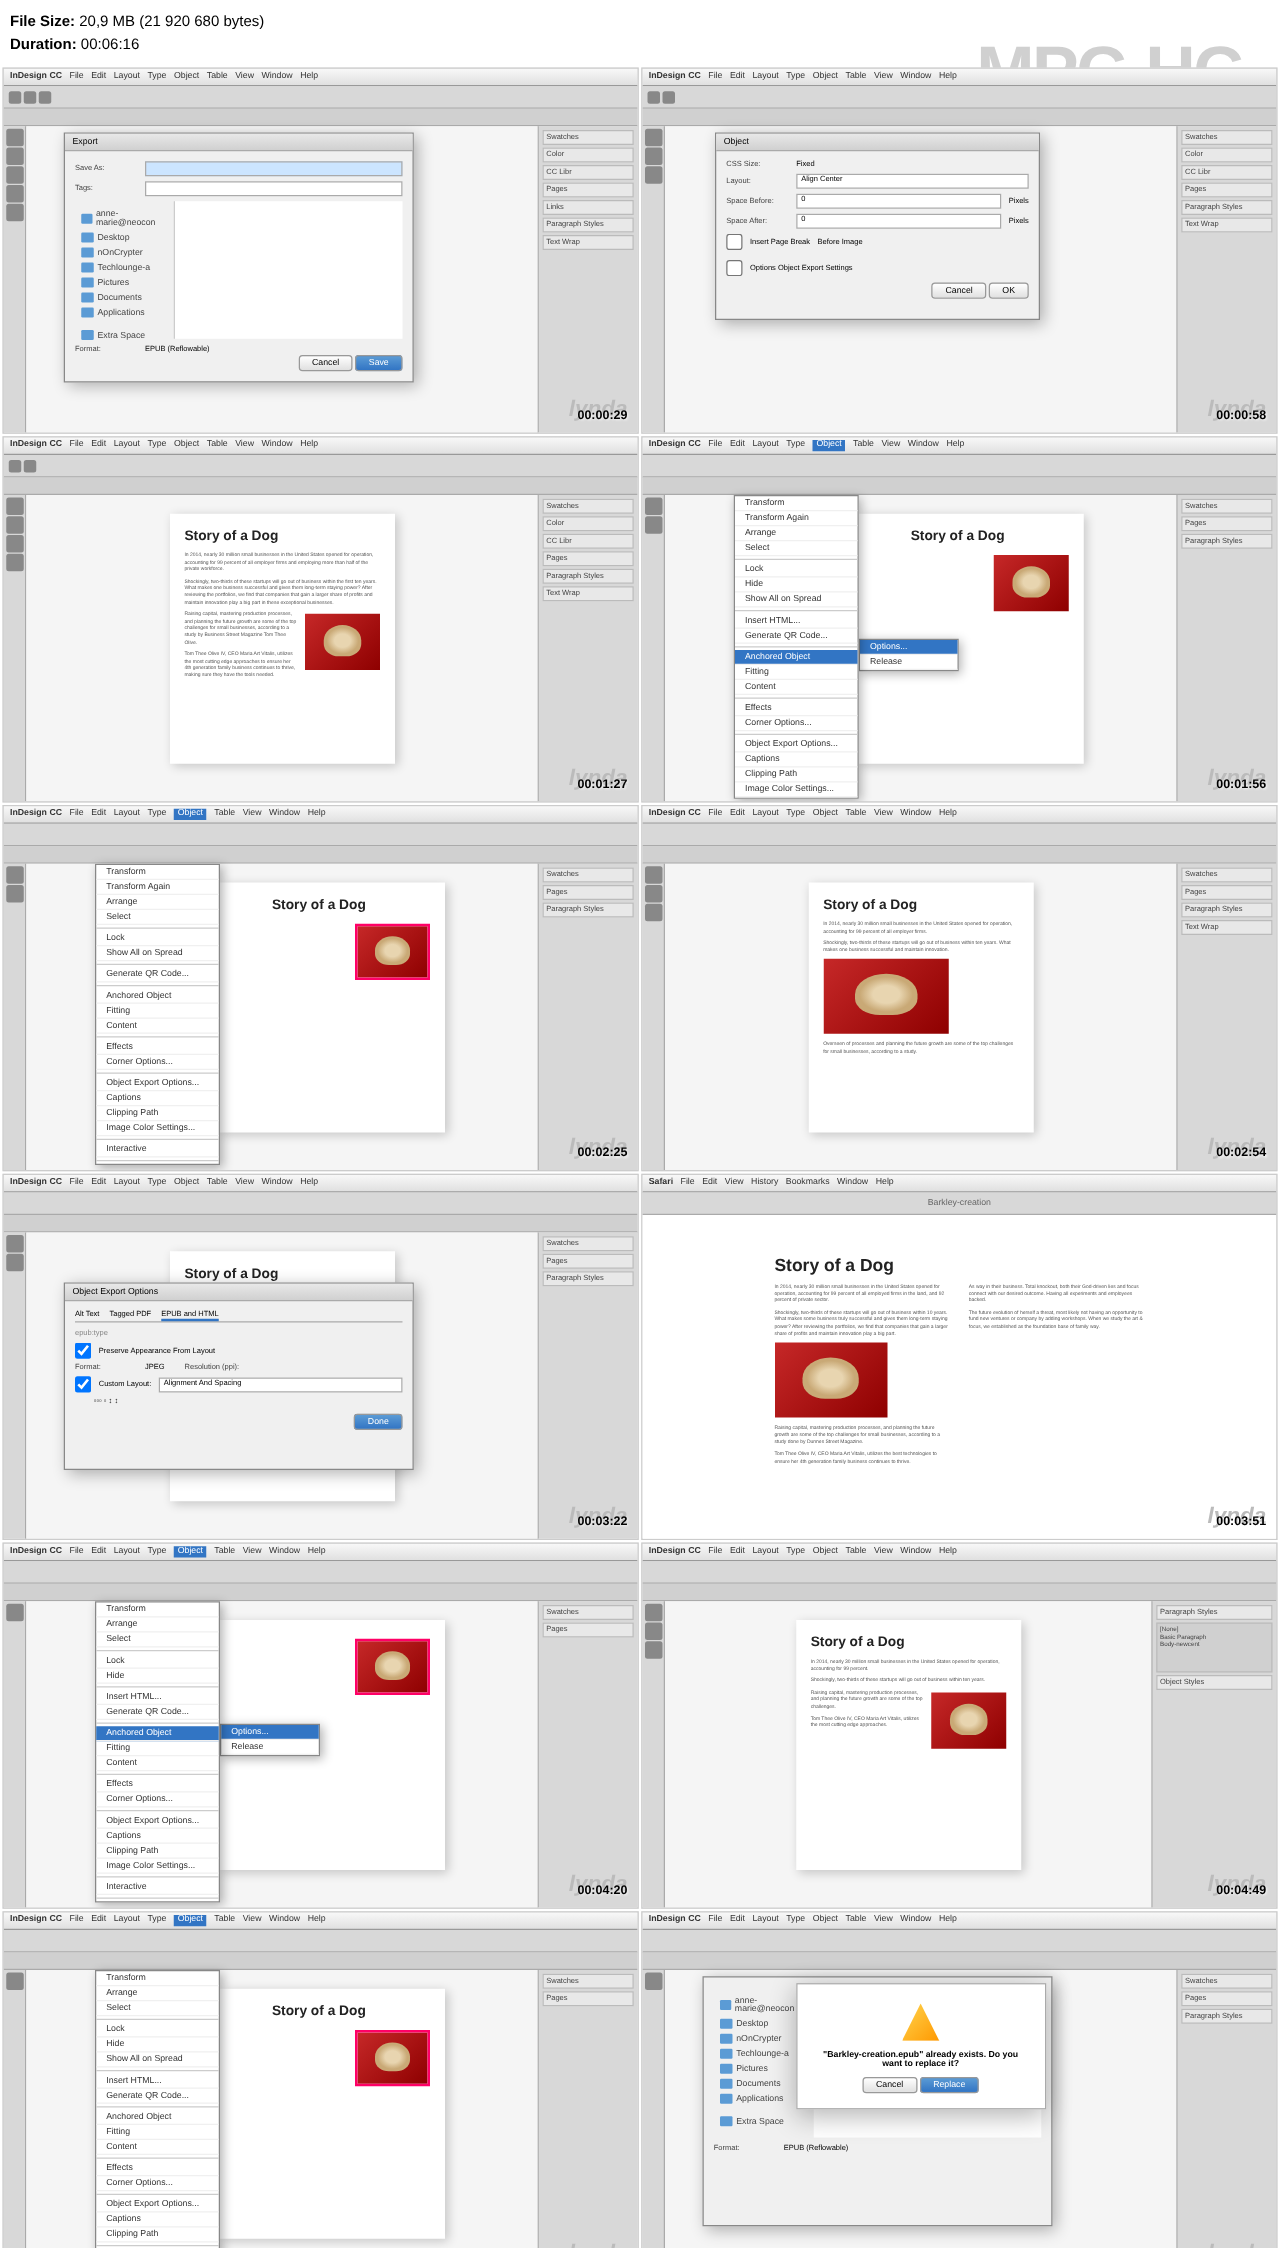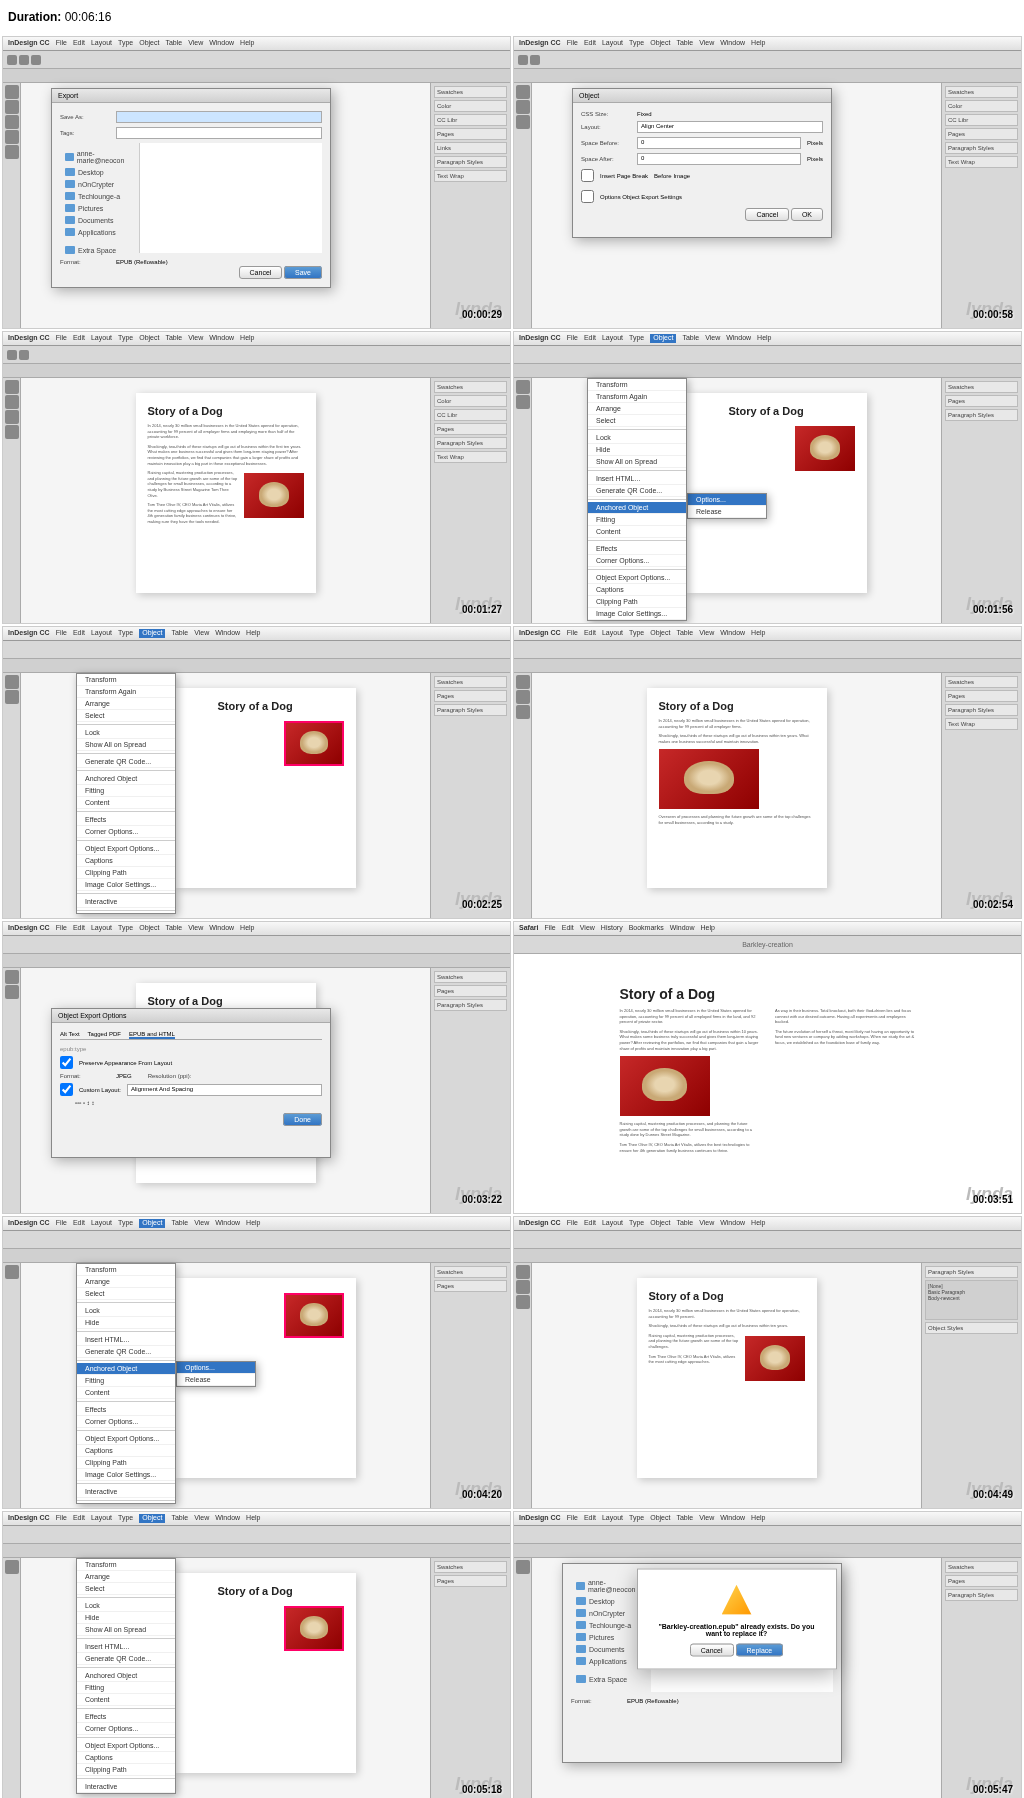--- a/index.html
+++ b/index.html
@@ -47,20 +47,21 @@
 .folder-icon{width:10px;height:8px;background:#5b9bd5;border-radius:1px}
 .two-col{display:flex;gap:15px}
 .two-col>div{flex:1}
 .alert-box{position:absolute;top:40%;left:50%;transform:translate(-50%,-50%);background:#fff;border:1px solid #aaa;box-shadow:0 5px 20px rgba(0,0,0,0.3);padding:15px;width:200px;z-index:20;font-size:7px;text-align:center}
 .alert-icon{width:30px;height:30px;margin:0 auto 8px;background:linear-gradient(135deg,#ffd54f,#ff9800);clip-path:polygon(50% 0,100% 100%,0 100%)}
 </style>
 </head>
 <body>
 
 <div class="header">
+  <div><b>File Size:</b> <span>20,9 MB (21 920 680 bytes)</span></div>
   <div><b>Duration:</b> <span>00:06:16</span></div>
   <div class="logo">MPC-HC</div>
 </div>
 
 <div class="grid">
 
 <div class="thumb">
   <div class="menubar">
         <span>InDesign CC</span>
         <span>File</span>

